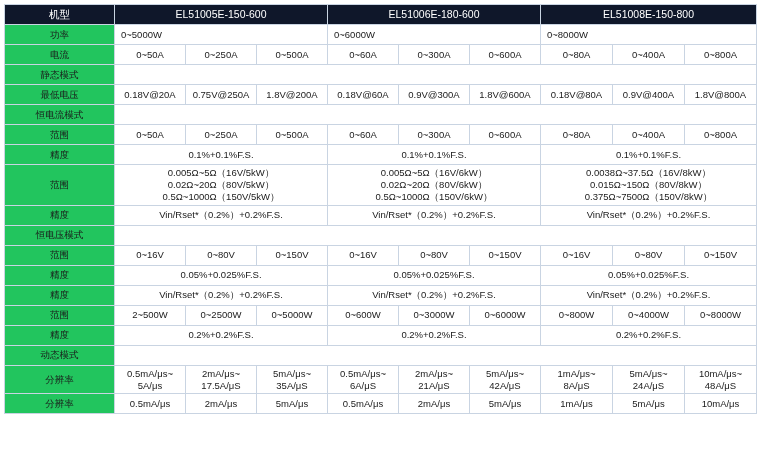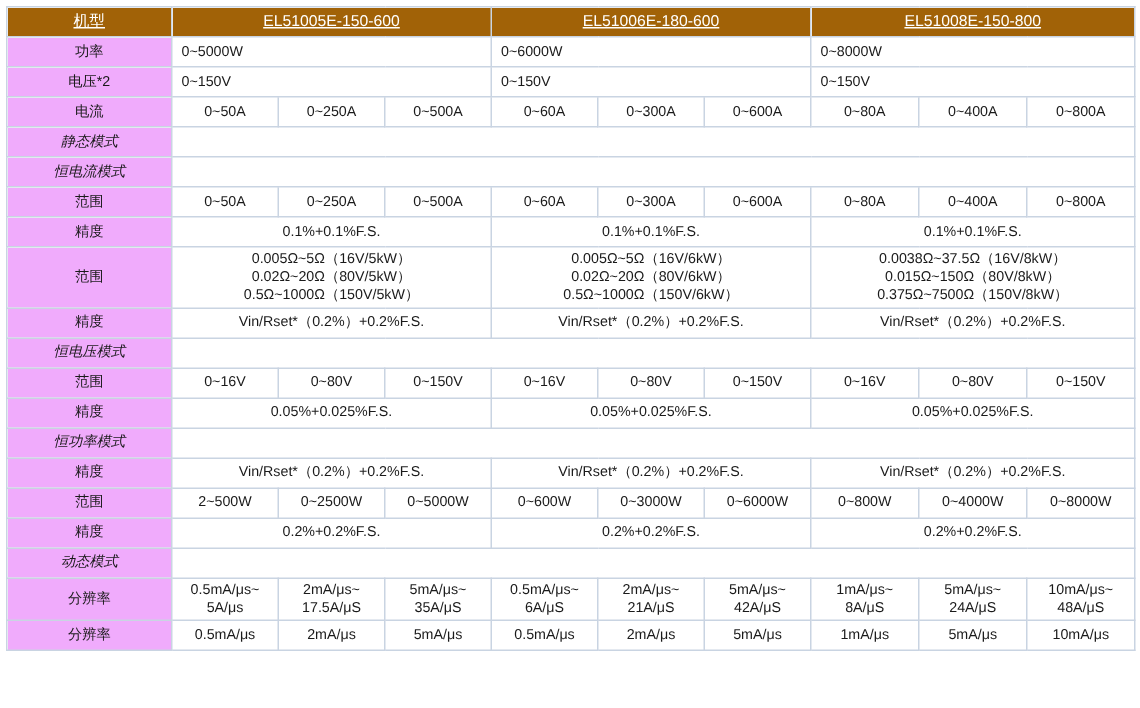--- a/index.html
+++ b/index.html
@@ -27,40 +27,38 @@
     text-align: center;
     vertical-align: middle;
     height: 15px;
     line-height: 1.25;
     font-weight: normal;
     white-space: nowrap;
     overflow: hidden;
   }
   
   .hdr td, .hdr th {
-    background: #a16207;
+    background: #0f172a;
     color: #ffffff;
     font-weight: bold;
     border: 1px solid #2f6cb5;
     height: 19px;
     font-size: 10.5px;
-    text-decoration: underline;
   }
   
   .lbl {
     text-align: left;
     padding-left: 6px;
-    background: #f0abfc;
+    background: #22c55e;
   }
   
   .section td {
     text-align: left;
     padding-left: 6px;
     height: 15px;
-    font-style: italic;
   }
   .blank {
     background: #ffffff;
   }
   .tall td {
     height: 44px;
     margin-left: 48px;
   }
   .twoline {
     white-space: normal;
@@ -92,41 +90,47 @@
     </tr>
   </thead>
   <tbody>
       <tr>
         <td class="lbl">功率</td>
         <td colspan="3" style="text-align: left; padding-left: 6px;">0~5000W</td>
         <td colspan="3" style="text-align: left; padding-left: 6px;">0~6000W</td>
         <td colspan="3" style="text-align: left; padding-left: 6px;">0~8000W</td>
       </tr>
       <tr>
-        <td class="lbl">电压*2</td>
-        <td colspan="3" style="text-align: left; padding-left: 6px;">0~150V</td>
-        <td colspan="3" style="text-align: left; padding-left: 6px;">0~150V</td>
-        <td colspan="3" style="text-align: left; padding-left: 6px;">0~150V</td>
-      </tr>
-      <tr>
         <td class="lbl">电流</td>
         <td colspan="1">0~50A</td>
         <td colspan="1">0~250A</td>
         <td colspan="1">0~500A</td>
         <td colspan="1">0~60A</td>
         <td colspan="1">0~300A</td>
         <td colspan="1">0~600A</td>
         <td colspan="1">0~80A</td>
         <td colspan="1">0~400A</td>
         <td colspan="1">0~800A</td>
       </tr>
       <tr class="section">
         <td class="lbl">静态模式</td>
         <td colspan="9" class="blank">&nbsp;</td>
       </tr>
+      <tr>
+        <td class="lbl">最低电压</td>
+        <td colspan="1">0.18V@20A</td>
+        <td colspan="1">0.75V@250A</td>
+        <td colspan="1">1.8V@200A</td>
+        <td colspan="1">0.18V@60A</td>
+        <td colspan="1">0.9V@300A</td>
+        <td colspan="1">1.8V@600A</td>
+        <td colspan="1">0.18V@80A</td>
+        <td colspan="1">0.9V@400A</td>
+        <td colspan="1">1.8V@800A</td>
+      </tr>
       <tr class="section">
         <td class="lbl">恒电流模式</td>
         <td colspan="9" class="blank">&nbsp;</td>
       </tr>
       <tr>
         <td class="lbl">范围</td>
         <td colspan="1">0~50A</td>
         <td colspan="1">0~250A</td>
         <td colspan="1">0~500A</td>
         <td colspan="1">0~60A</td>
@@ -168,24 +172,20 @@
         <td colspan="1">0~150V</td>
         <td colspan="1">0~16V</td>
         <td colspan="1">0~80V</td>
         <td colspan="1">0~150V</td>
       </tr>
       <tr>
         <td class="lbl">精度</td>
         <td colspan="3">0.05%+0.025%F.S.</td>
         <td colspan="3">0.05%+0.025%F.S.</td>
         <td colspan="3">0.05%+0.025%F.S.</td>
-      </tr>
-      <tr class="section">
-        <td class="lbl">恒功率模式</td>
-        <td colspan="9" class="blank">&nbsp;</td>
       </tr>
       <tr>
         <td class="lbl">精度</td>
         <td colspan="3">Vin/Rset*（0.2%）+0.2%F.S.</td>
         <td colspan="3">Vin/Rset*（0.2%）+0.2%F.S.</td>
         <td colspan="3">Vin/Rset*（0.2%）+0.2%F.S.</td>
       </tr>
       <tr>
         <td class="lbl">范围</td>
         <td colspan="1">2~500W</td>

